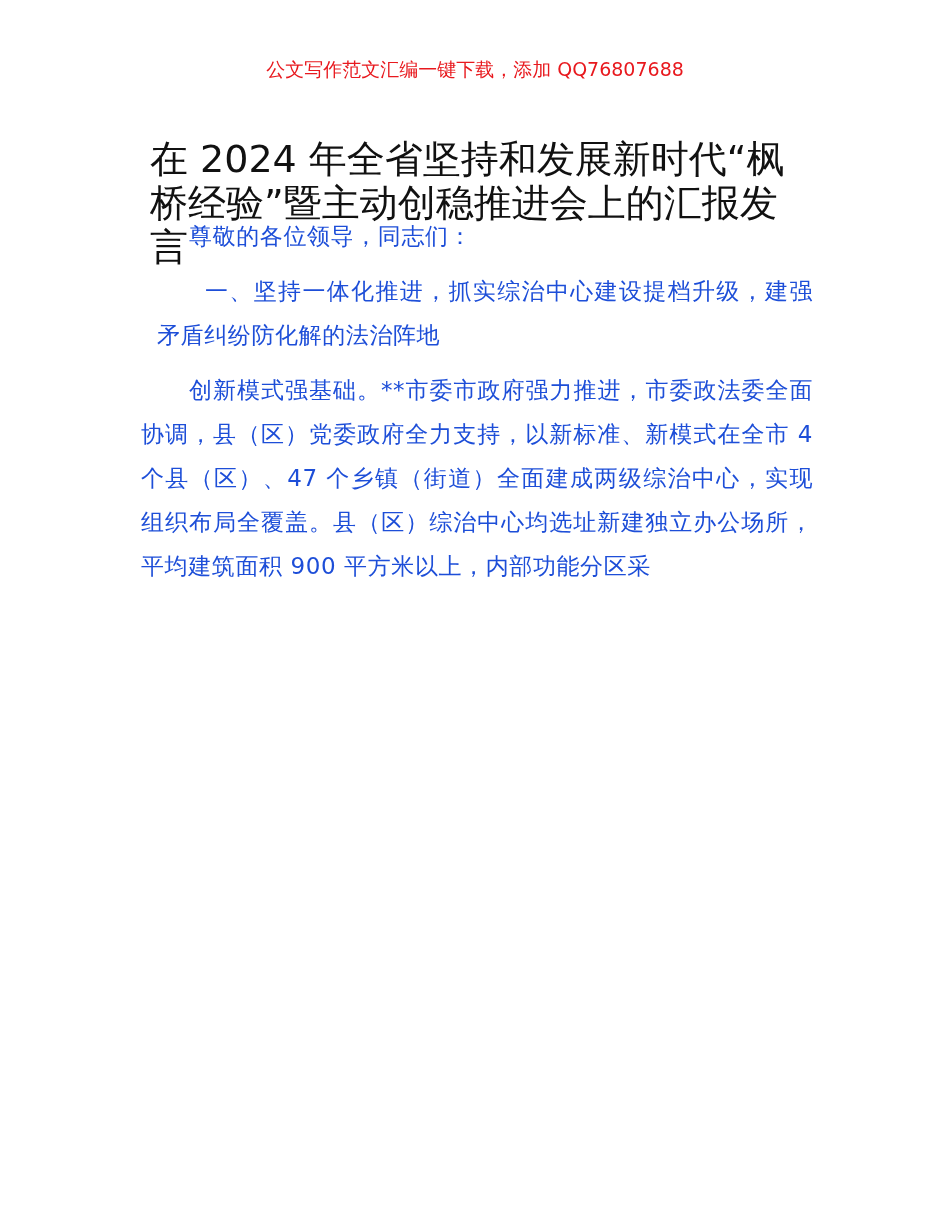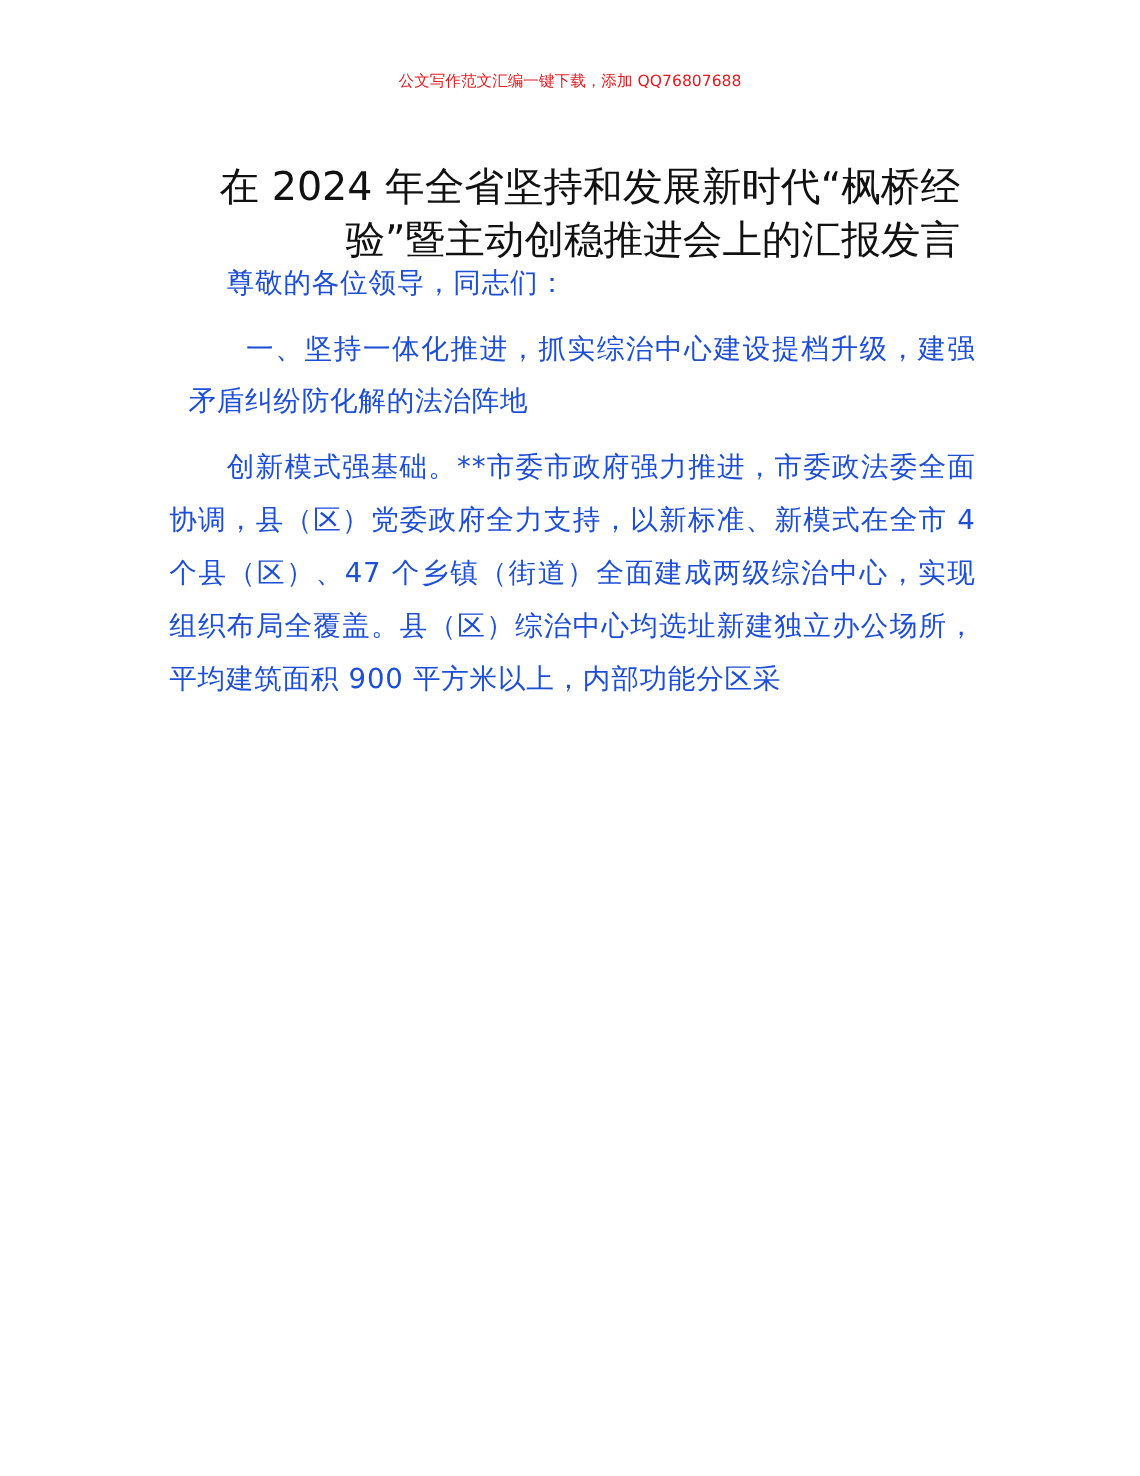--- a/index.html
+++ b/index.html
@@ -22,32 +22,32 @@
       width: 950px;
       height: 1230px;
       background: #ffffff;
     }
     .watermark {
       position: absolute;
       top: 56px;
       left: 0;
       width: 950px;
       text-align: center;
-      font-size: 13px;
+      font-size: 19px;
       line-height: 26px;
       color: #e8191e;
       letter-spacing: 0px;
     }
     .title {
       position: absolute;
       top: 112px;
       left: 150px;
       width: 650px;
-      text-align: right;
-      font-size: 33px;
+      text-align: left;
+      font-size: 38px;
       line-height: 44px;
       color: #111111;
       font-weight: normal;
     }
     .body-text {
       position: absolute;
       top: 214px;
       left: 141px;
       width: 672px;
     }

